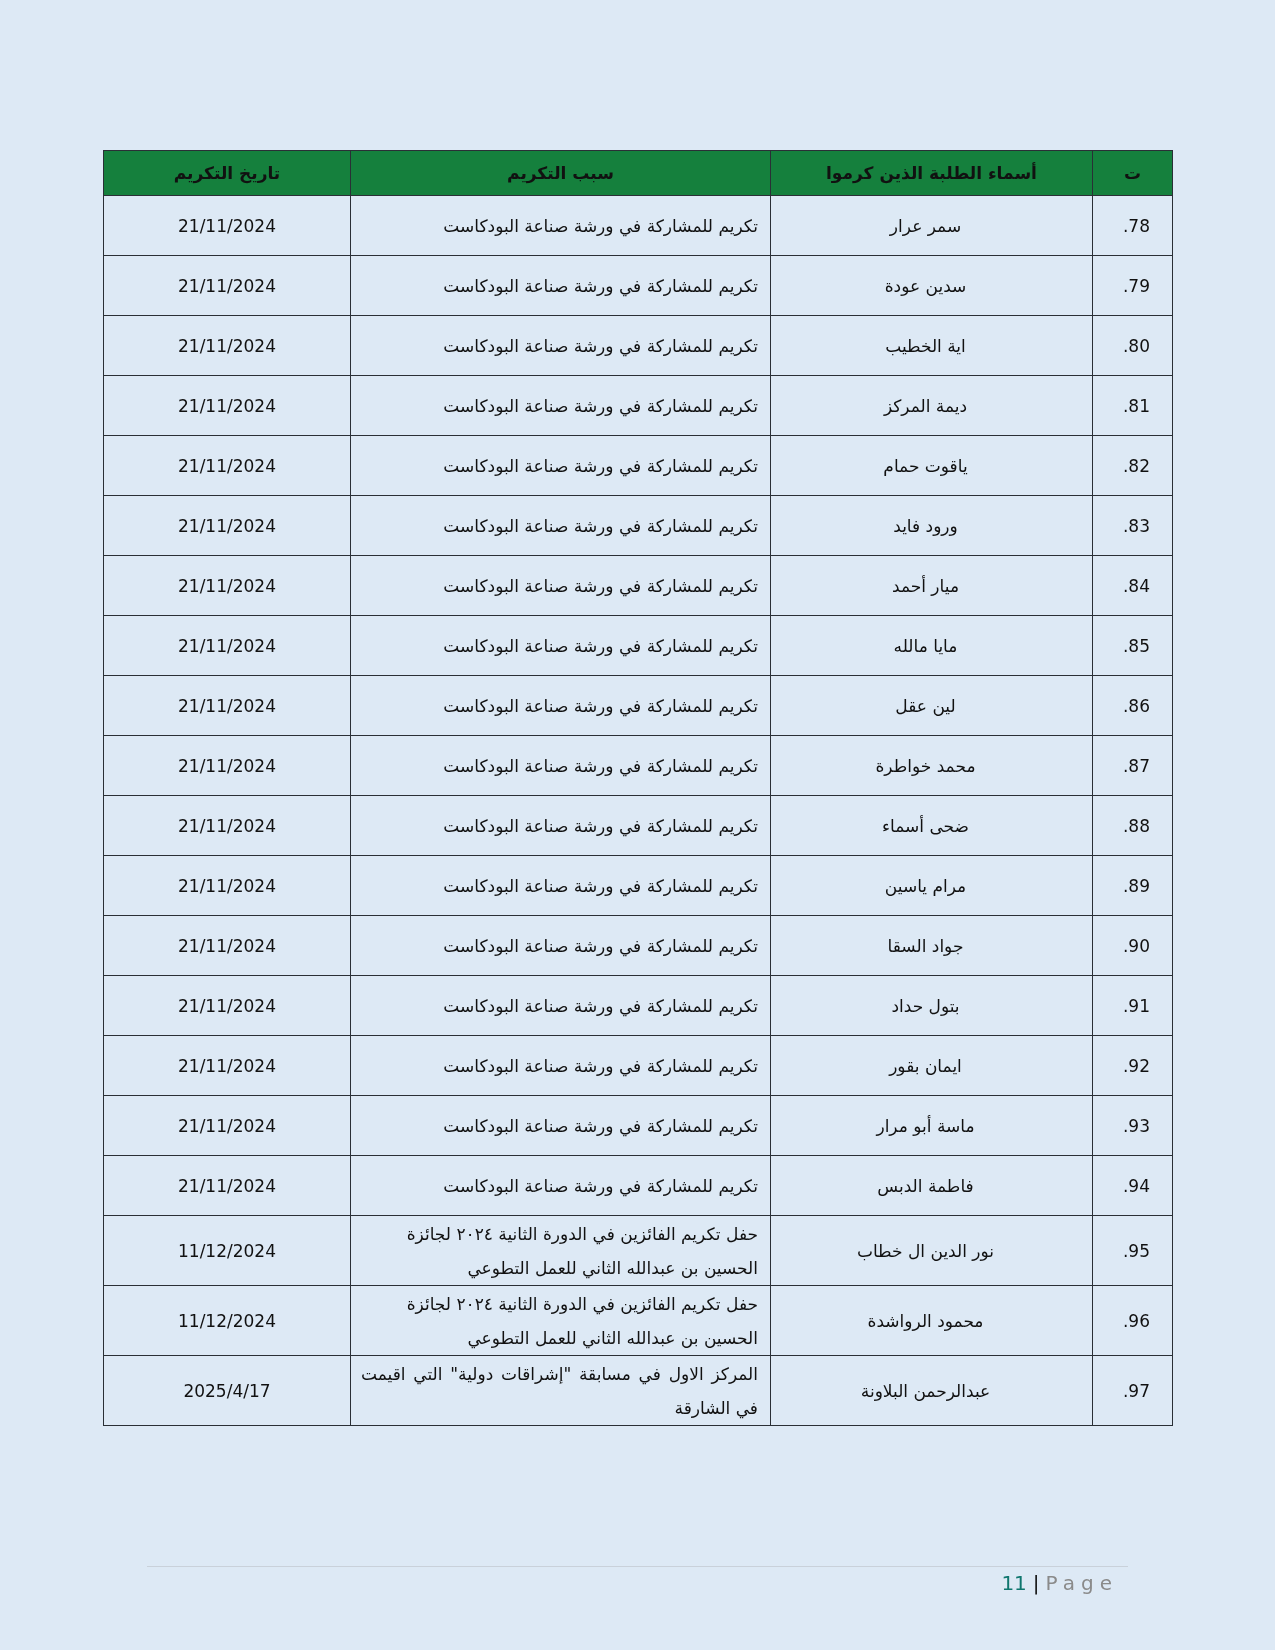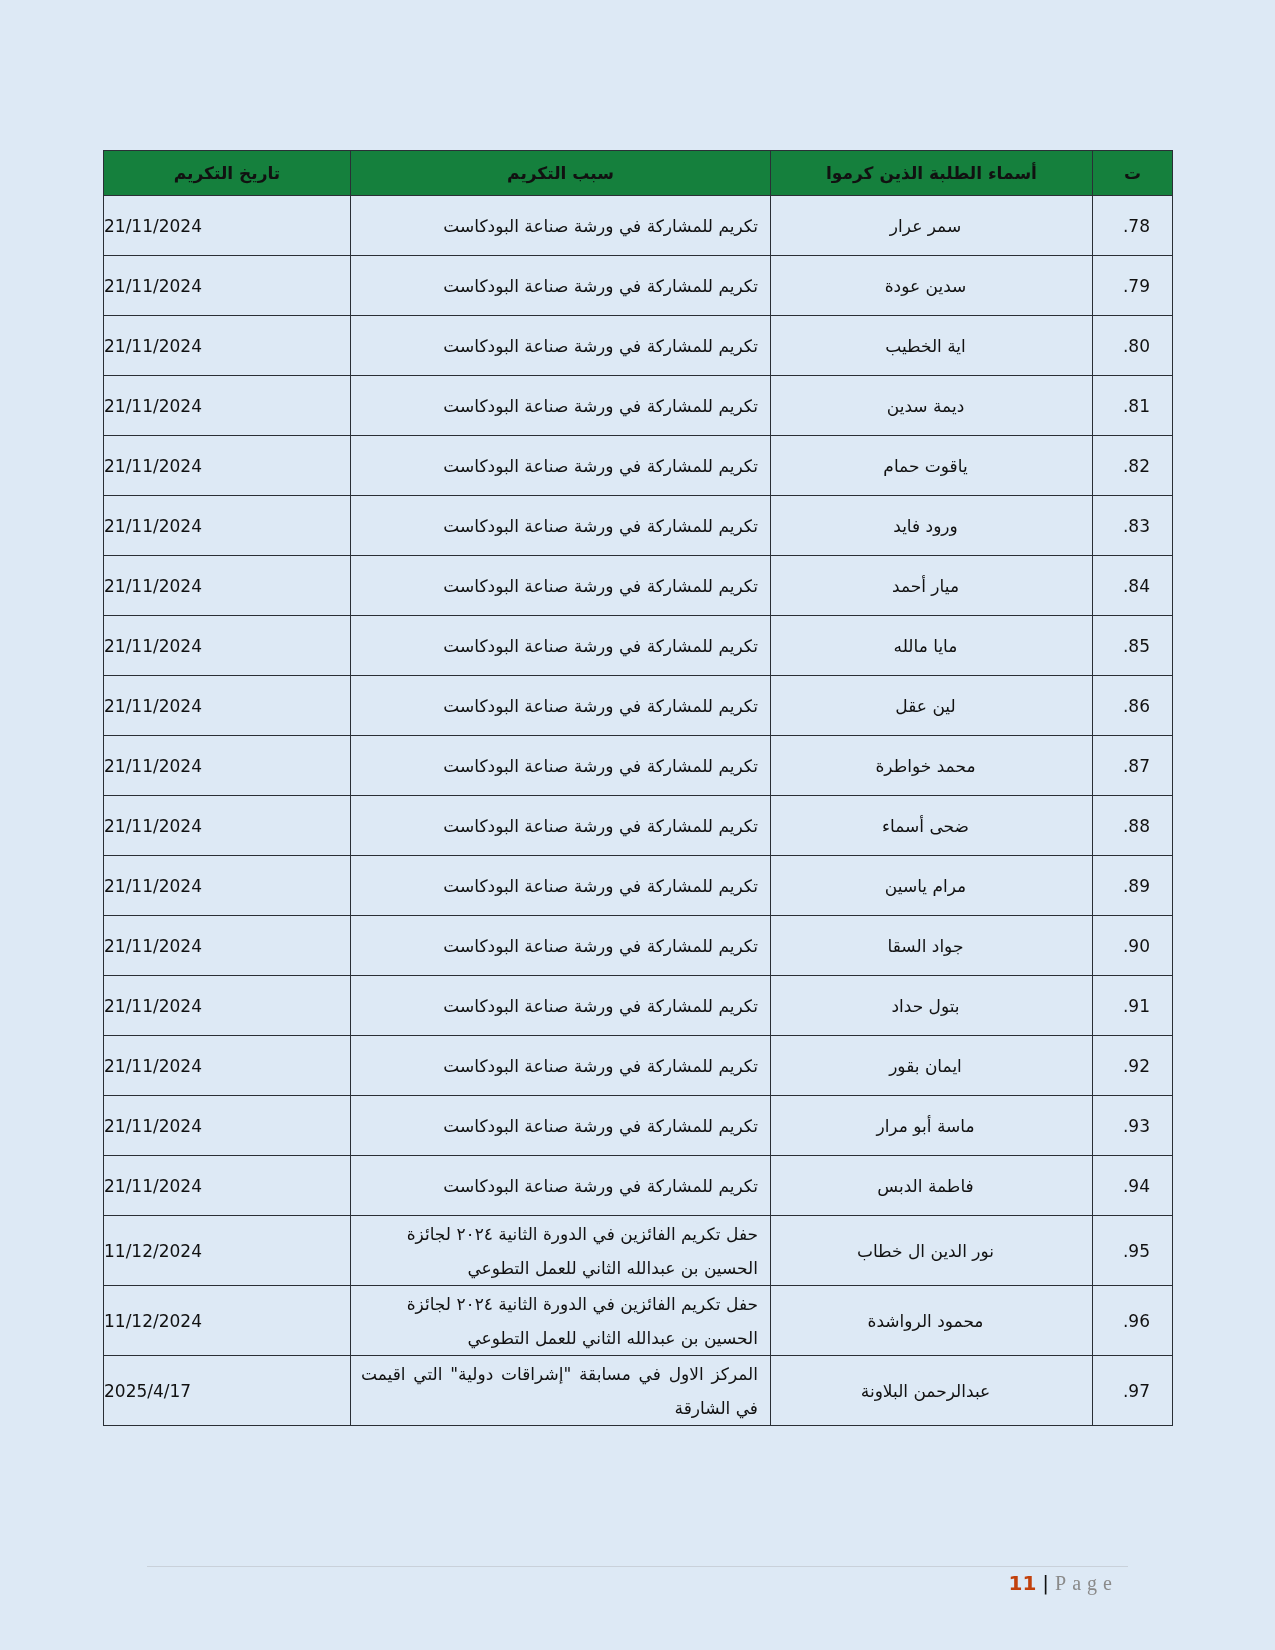--- a/index.html
+++ b/index.html
@@ -69,21 +69,21 @@
     text-align: right;
     padding-right: 12px !important;
     padding-left: 10px !important;
     line-height: 34px;
   }
   td.reason.justify {
     text-align: justify;
     text-align-last: right;
   }
   td.date {
-    text-align: left;
+    text-align: center;
     direction: ltr;
     font-family: "DejaVu Sans", sans-serif;
     font-size: 16px;
   }
 
   .footer-line {
     position: absolute;
     left: 147px;
     top: 1566px;
     width: 981px;
@@ -92,23 +92,23 @@
   }
   .footer-page {
     position: absolute;
     right: 157px;
     top: 1571px;
     font-family: "DejaVu Sans", sans-serif;
     font-size: 20px;
     direction: ltr;
     white-space: nowrap;
   }
-  .footer-page .pg-num { color: #c2410c; font-weight: bold; }
+  .footer-page .pg-num { color: #0f766e; }
   .footer-page .pg-sep { color: #111; margin: 0 6px; }
-  .footer-page .pg-label { color: #8a8a8a; letter-spacing: 6px; font-family: Liberation Serif, serif; }
+  .footer-page .pg-label { color: #8a8a8a; letter-spacing: 6px; }
 </style>
 </head>
 <body>
 
 <div class="page">
 
   <table class="honor-table">
     <colgroup>
       <col class="c-num">
       <col class="c-name">
@@ -137,21 +137,21 @@
         <td class="date">21/11/2024</td>
       </tr>
       <tr>
         <td class="num">.80</td>
         <td class="name">اية الخطيب</td>
         <td class="reason">تكريم للمشاركة في ورشة صناعة البودكاست</td>
         <td class="date">21/11/2024</td>
       </tr>
       <tr>
         <td class="num">.81</td>
-        <td class="name">ديمة سدين</td>
+        <td class="name">ديمة المركز</td>
         <td class="reason">تكريم للمشاركة في ورشة صناعة البودكاست</td>
         <td class="date">21/11/2024</td>
       </tr>
       <tr>
         <td class="num">.82</td>
         <td class="name">ياقوت حمام</td>
         <td class="reason">تكريم للمشاركة في ورشة صناعة البودكاست</td>
         <td class="date">21/11/2024</td>
       </tr>
       <tr>

